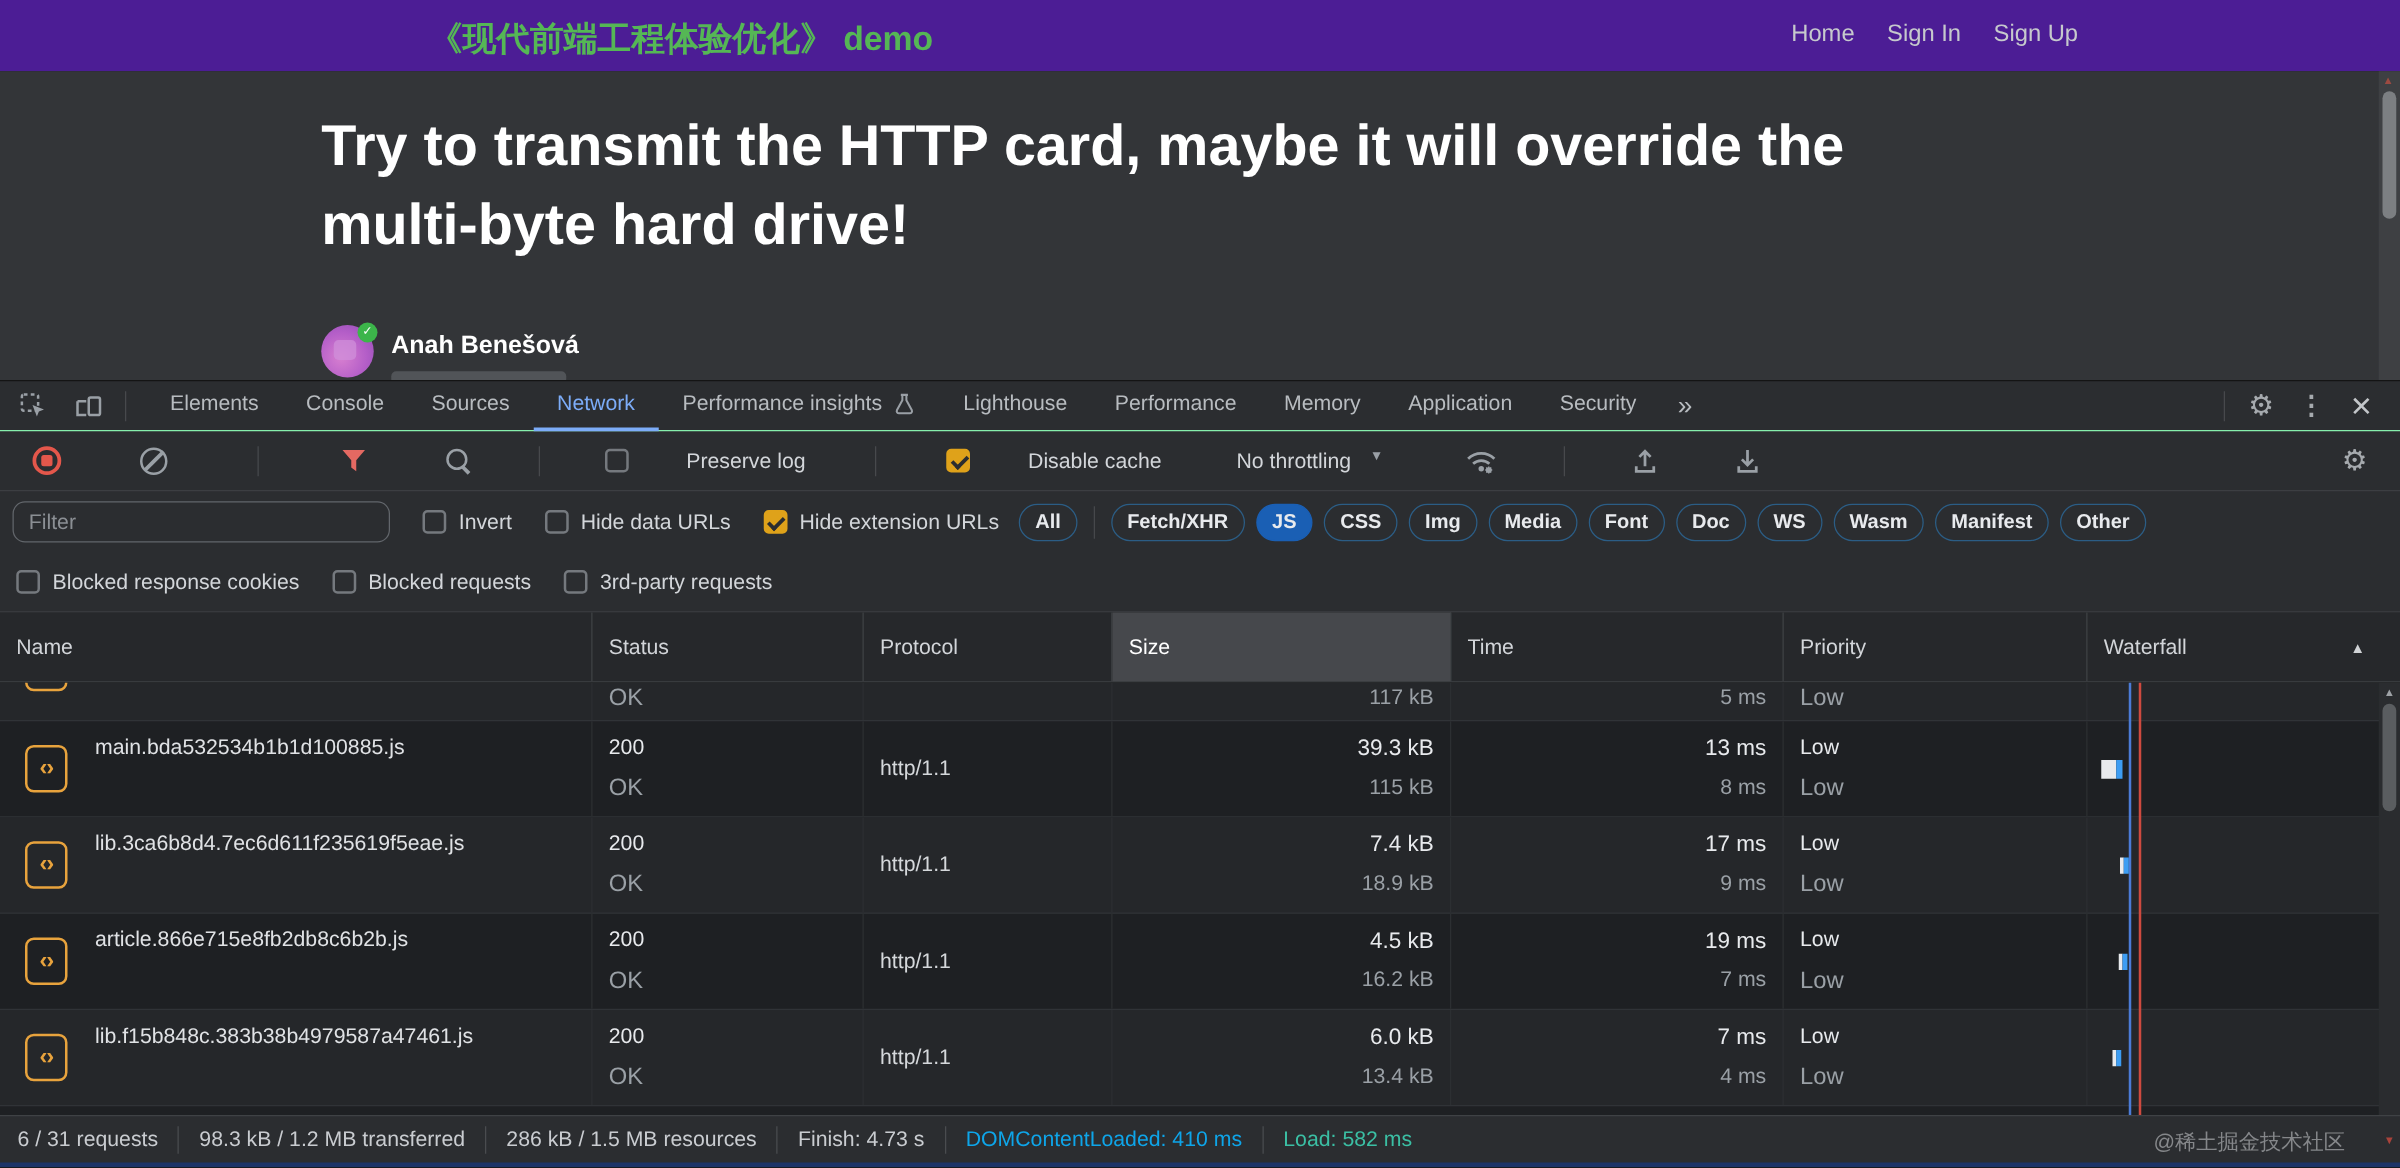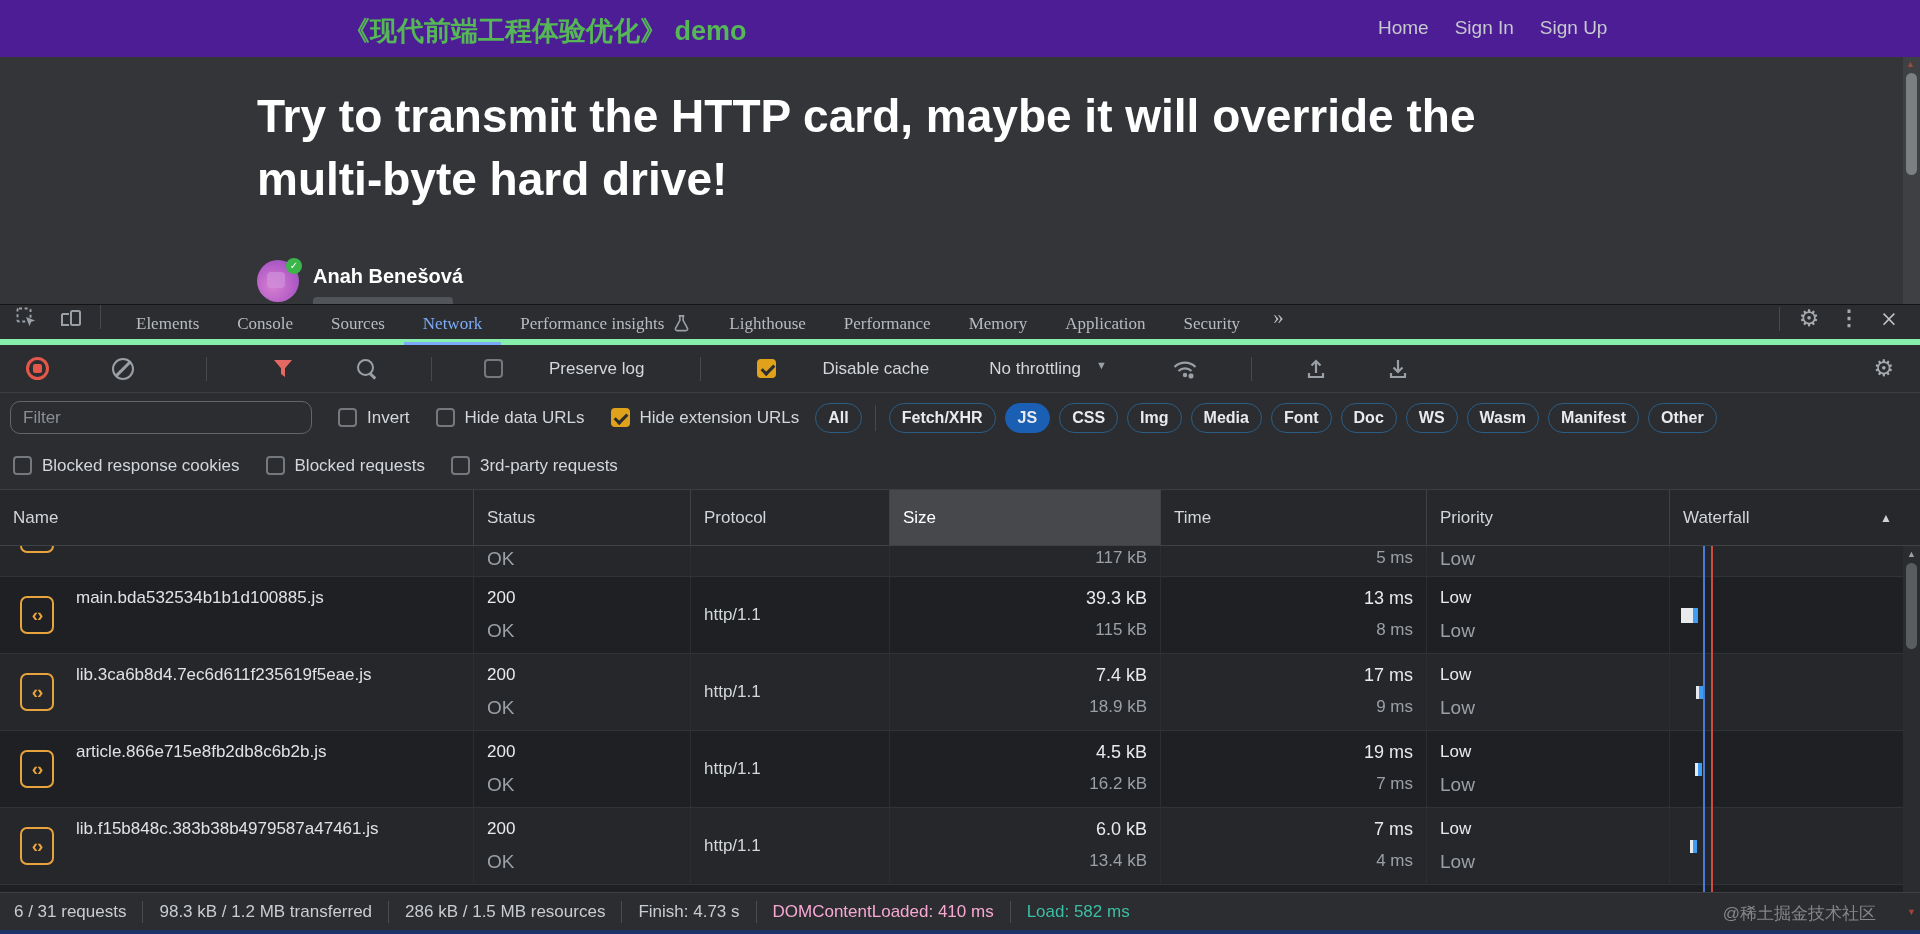--- a/index.html
+++ b/index.html
@@ -2,21 +2,21 @@
 <html><head>
 <meta charset="utf-8">
 <style>
   * { margin:0; padding:0; box-sizing:border-box; }
   body { font-family:"Liberation Sans", sans-serif; background:#000; }
   .screen { position:relative; width:1920px; height:934px; overflow:hidden; background:#1e2023; }
 
   
   .site-header { position:absolute; left:0; top:0; width:1920px; height:57px; background:#4c1d95; }
   .site-title { position:absolute; left:343px; top:13px; font-size:27px; font-weight:700; color:#55b755; }
-  .site-nav { position:absolute; left:1378px; top:17px; display:flex; gap:26px; }
+  .site-nav { position:absolute; left:1433px; top:17px; display:flex; gap:26px; }
   .site-nav span { font-size:19px; color:#c6c9cd; cursor:pointer; }
 
   
   .hero { position:absolute; left:0; top:57px; width:1920px; height:247px; background:#333538; overflow:hidden; }
   .hero h1 { position:absolute; left:257px; top:28px; width:1430px; font-size:46px; line-height:63px; font-weight:700; color:#ffffff; }
   .author { position:absolute; left:257px; top:203px; display:flex; gap:14px; }
   .avatar { position:relative; width:42px; height:42px; border-radius:50%;
             background:radial-gradient(circle at 38% 62%, #d77fd0 0%, #b45ec8 55%, #8f4bb4 100%); }
   .avatar::after { content:""; position:absolute; left:10px; top:12px; width:18px; height:16px; border-radius:4px;
             background:#cf8fd9; opacity:.75; }
@@ -27,21 +27,21 @@
 
   
   .page-scrollbar { position:absolute; right:0; top:57px; width:17px; height:247px; background:#3e4043; }
   .page-scrollbar .arr-up { position:absolute; top:2px; left:3px; font-size:9px; color:#9c4a41; }
   .page-scroll-thumb { position:absolute; left:3px; top:16px; width:11px; height:102px; border-radius:6px; background:#7c7f82; }
 
   
   .devtools { position:absolute; left:0; top:304px; width:1920px; height:626px; background:#2b2d30; border-top:1px solid #141414; }
 
   
-  .tabbar { display:flex; align-items:flex-start; height:40px; border-bottom:6px solid #86efac; padding-left:14px;font-family:Liberation Serif, serif; }
+  .tabbar { display:flex; align-items:center; height:40px; border-bottom:1px solid #86efac; padding-left:14px; }
   .tb-icon { width:26px; height:26px; display:flex; align-items:center; justify-content:center; cursor:pointer; }
   .tb-icon + .tb-icon { margin-left:18px; }
   .vdiv { width:1px; height:24px; background:#47494c; margin:0 16px; }
   .tab { display:flex; align-items:center; gap:8px; height:40px; padding:0 19px; font-size:17px; color:#b8bcc0;
          border-bottom:3px solid transparent; cursor:pointer; white-space:nowrap; }
   .tab.active { color:#7cacf8; border-bottom-color:#7cacf8; }
   .more-tabs { font-size:21px; color:#b8bcc0; padding:0 14px; cursor:pointer; }
   .tabbar-right { margin-left:auto; display:flex; align-items:center; gap:10px; padding-right:16px; }
   .glyph-btn { color:#a6aaae; cursor:pointer; width:30px; text-align:center; }
   .gear-g { font-size:23px; }
@@ -122,21 +122,21 @@
 
   
   .rows-scrollbar { position:absolute; right:0; top:0; bottom:0; width:17px; background:#2a2c2f; }
   .rows-scrollbar .arr-up { position:absolute; top:3px; left:4px; font-size:9px; color:#9ea2a6; }
   .rows-scroll-thumb { position:absolute; left:3px; top:17px; width:11px; height:86px; border-radius:6px; background:#5a5d60; }
 
   
   .statusbar { position:relative; display:flex; align-items:center; height:39px; background:#2b2d30;
                border-top:1px solid #3f4245; padding-left:14px; font-size:17px; color:#c9ccd0; }
   .sb-div { width:1px; height:22px; background:#4a4c4f; margin:0 16px; }
-  .sb-dcl { color:#f9a8d4; }
+  .sb-dcl { color:#0ea5e9; }
   .sb-load { color:#3bbfa4; }
   .watermark { position:absolute; right:44px; top:9px; font-size:17px; color:#85878a; }
   .sb-arr-down { position:absolute; right:4px; top:14px; font-size:9px; color:#a8433b; }
 
   .bottom-strip { position:absolute; left:0; top:930px; width:1920px; height:4px; background:#1d3468; }
 
   svg { display:block; }
 </style>
 </head>
 <body>

